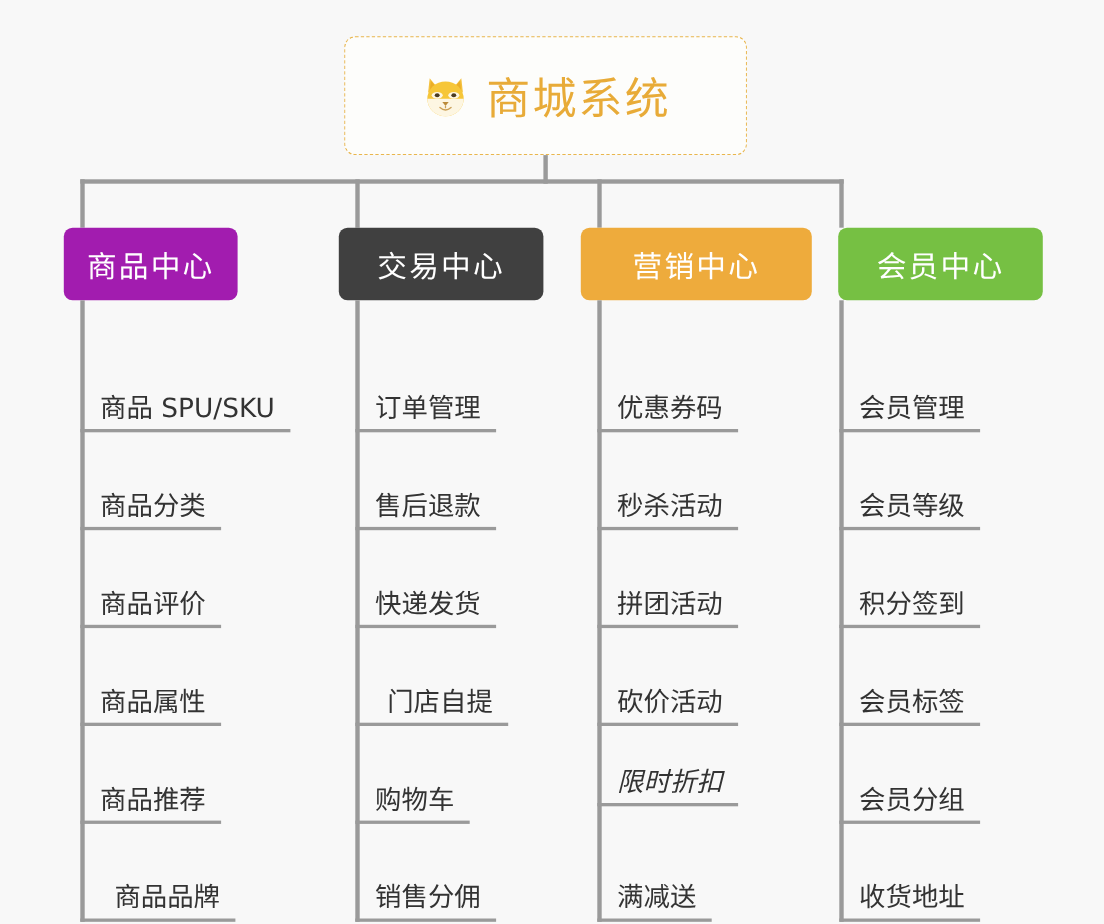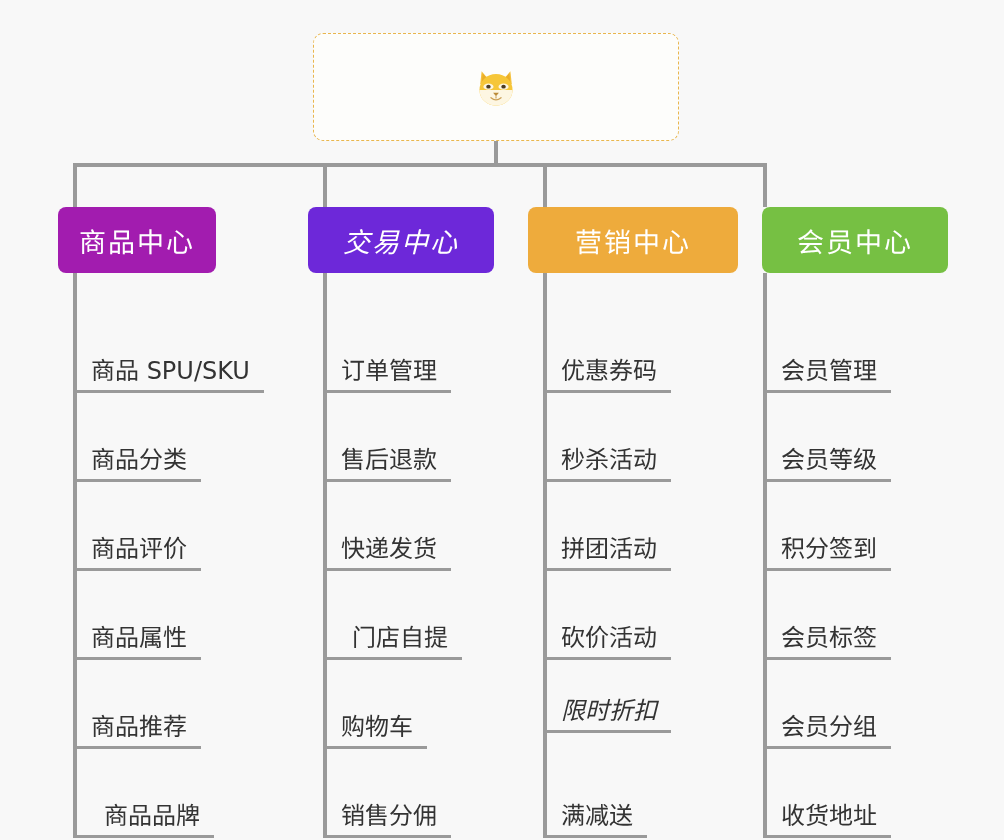--- a/index.html
+++ b/index.html
@@ -143,20 +143,21 @@
         <path d="M9 36 a23 22 0 0 0 46 0 z" fill="#fdf6e3"></path>
         <ellipse cx="21.5" cy="31.5" rx="7" ry="4.2" fill="#fdf6e3"></ellipse>
         <ellipse cx="42.5" cy="31.5" rx="7" ry="4.2" fill="#fdf6e3"></ellipse>
         <ellipse cx="21.5" cy="31.5" rx="3.1" ry="2.6" fill="#4a3b22"></ellipse>
         <ellipse cx="42.5" cy="31.5" rx="3.1" ry="2.6" fill="#4a3b22"></ellipse>
         <path d="M28 40 h8 l-4 5 z" fill="#b98b3e"></path>
         <path d="M32 45 v3" stroke="#c9a05a" stroke-width="1.6" fill="none"></path>
         <path d="M25 47 q7 6 14 0" stroke="#c9a05a" stroke-width="1.8" fill="none" stroke-linecap="round"></path>
       </svg>
     </span>
+    <span class="root-title">商城系统</span>
   </div>
 
   <div id="branch-host">
       <div class="cat-box" style="left: 58px; width: 158px; background: #a21caf;">
         <span>商品中心</span>
       </div>
       <div class="leaf-col" style="left: 73px;">
         <div class="leaf-spine" style="background: rgb(154, 154, 154); height: 565px;"></div>
         <div class="leaf-item" style="top: 58px; border-bottom-color: rgb(154, 154, 154);">
           <span class="leaf-label">商品 SPU/SKU</span>
@@ -170,21 +171,21 @@
         <div class="leaf-item" style="top: 325px; border-bottom-color: rgb(154, 154, 154);">
           <span class="leaf-label">商品属性</span>
         </div>
         <div class="leaf-item" style="top: 414px; border-bottom-color: rgb(154, 154, 154);">
           <span class="leaf-label">商品推荐</span>
         </div>
         <div class="leaf-item" style="top: 503px; border-bottom-color: rgb(154, 154, 154); padding-left: 31px;">
           <span class="leaf-label">商品品牌</span>
         </div>
       </div>
-      <div class="cat-box" style="left: 308px; width: 186px; background: #6d28d9; font-style: italic;">
+      <div class="cat-box" style="left: 308px; width: 186px; background: #404040;">
         <span>交易中心</span>
       </div>
       <div class="leaf-col" style="left: 323px;">
         <div class="leaf-spine" style="background: rgb(154, 154, 154); height: 565px;"></div>
         <div class="leaf-item" style="top: 58px; border-bottom-color: rgb(154, 154, 154);">
           <span class="leaf-label">订单管理</span>
         </div>
         <div class="leaf-item" style="top: 147px; border-bottom-color: rgb(154, 154, 154);">
           <span class="leaf-label">售后退款</span>
         </div>

